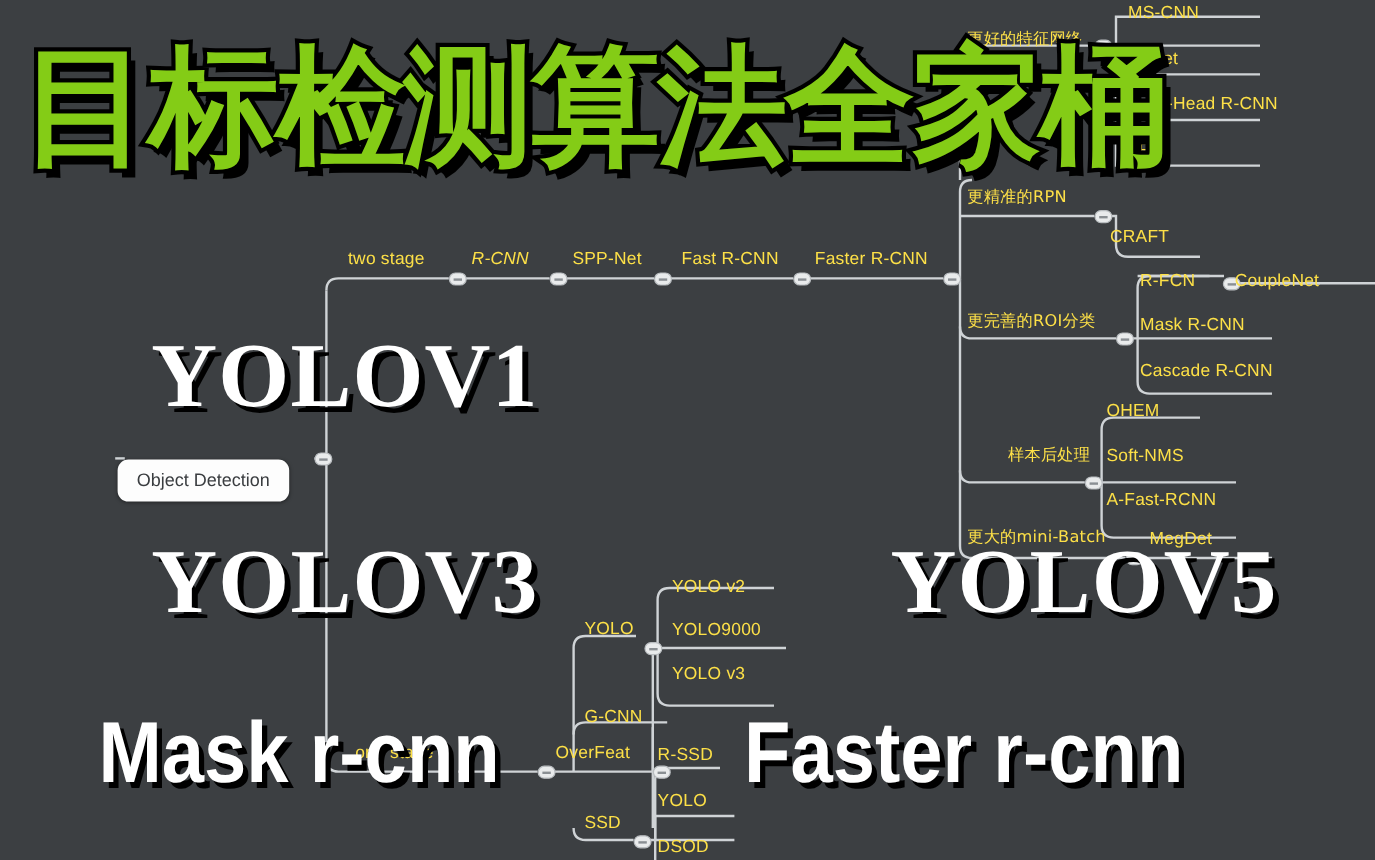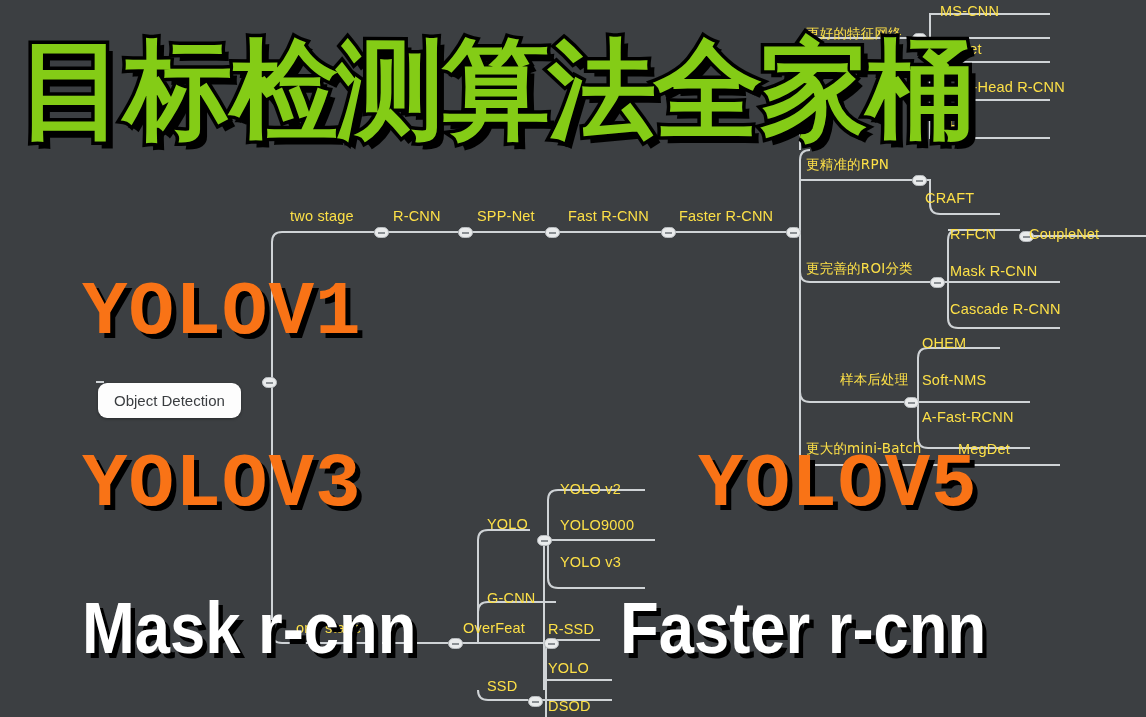--- a/index.html
+++ b/index.html
@@ -66,26 +66,27 @@
     font-weight:bold;
     color:#84cc16;
     letter-spacing:-2px;
     -webkit-text-stroke:7px #000;
     paint-order:stroke fill;
     text-shadow:7px 7px 0 #000;
   }
 
   
   .yolo{
-    font-family:Liberation Mono, monospace;
+    font-family:Liberation Serif, serif;
     font-size:76px;
     font-weight:bold;
-    color:#f97316;
+    color:#ffffff;
     letter-spacing:1px;
     text-shadow:5px 5px 0 #000;
+    margin-left:44px;
   }
   .y1{left:82px;top:275px;}
   .y2{left:698px;top:275px;}
   .y3{left:82px;top:447px;}
   .y5{left:698px;top:447px;}
 
   
   .bottomword{
     font-family:"Liberation Sans Narrow","Liberation Sans","DejaVu Sans Condensed",sans-serif;
     font-size:72px;
@@ -177,21 +178,21 @@
         <path d="M546 700 L546 717"></path>
       </g>
     </svg>
 
     <div class="mm-node" style="left:98px;top:383px;">Object Detection</div>
     <div class="mm-dot" style="left:262px;top:377px;"></div>
 
     <div class="mm-label" style="left:290px;top:209px;">two stage</div>
     <div class="mm-dot" style="left:374px;top:227px;"></div>
 
-    <div class="mm-label" style="left:393px;top:209px;">R-CNN</div>
+    <div class="mm-label" style="left:393px;top:209px;font-style:italic;">R-CNN</div>
     <div class="mm-dot" style="left:458px;top:227px;"></div>
 
     <div class="mm-label" style="left:477px;top:209px;">SPP-Net</div>
     <div class="mm-dot" style="left:545px;top:227px;"></div>
 
     <div class="mm-label" style="left:568px;top:209px;">Fast R-CNN</div>
     <div class="mm-dot" style="left:661px;top:227px;"></div>
 
     <div class="mm-label" style="left:679px;top:209px;">Faster R-CNN</div>
     <div class="mm-dot" style="left:786px;top:227px;"></div>

